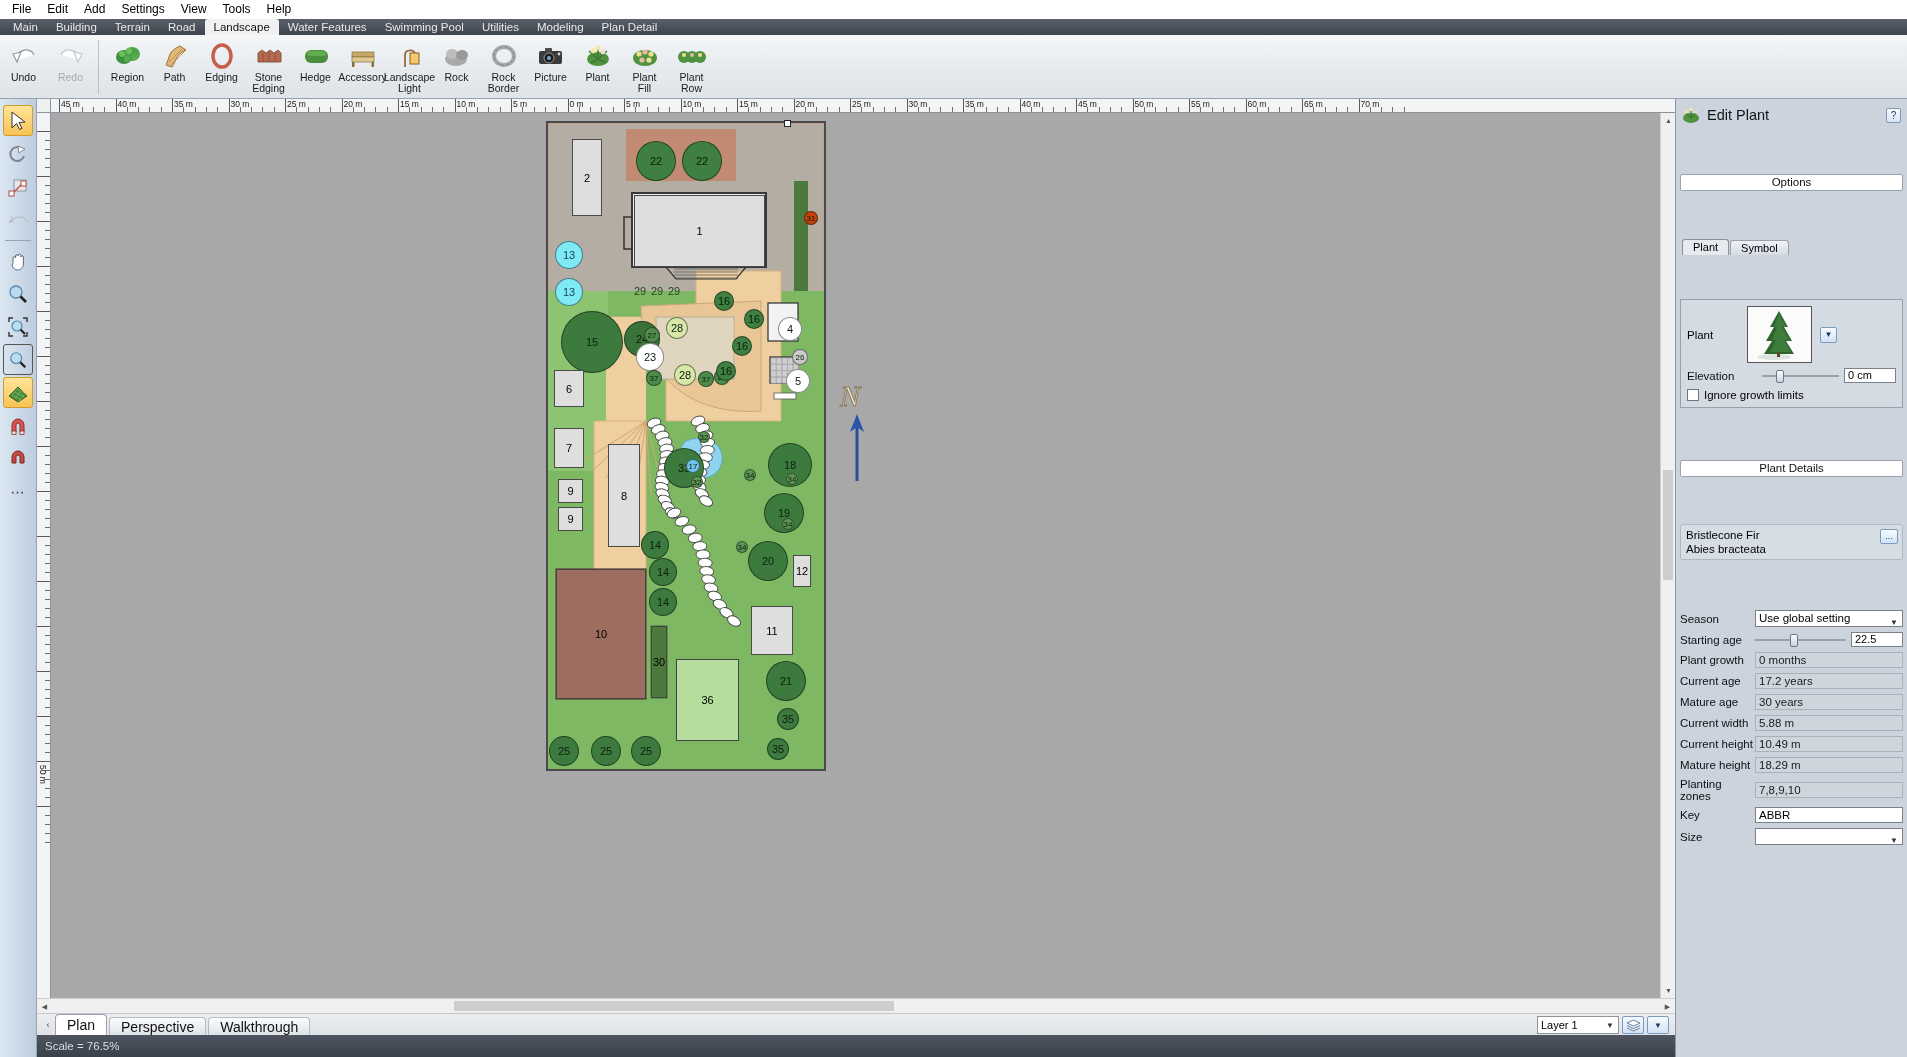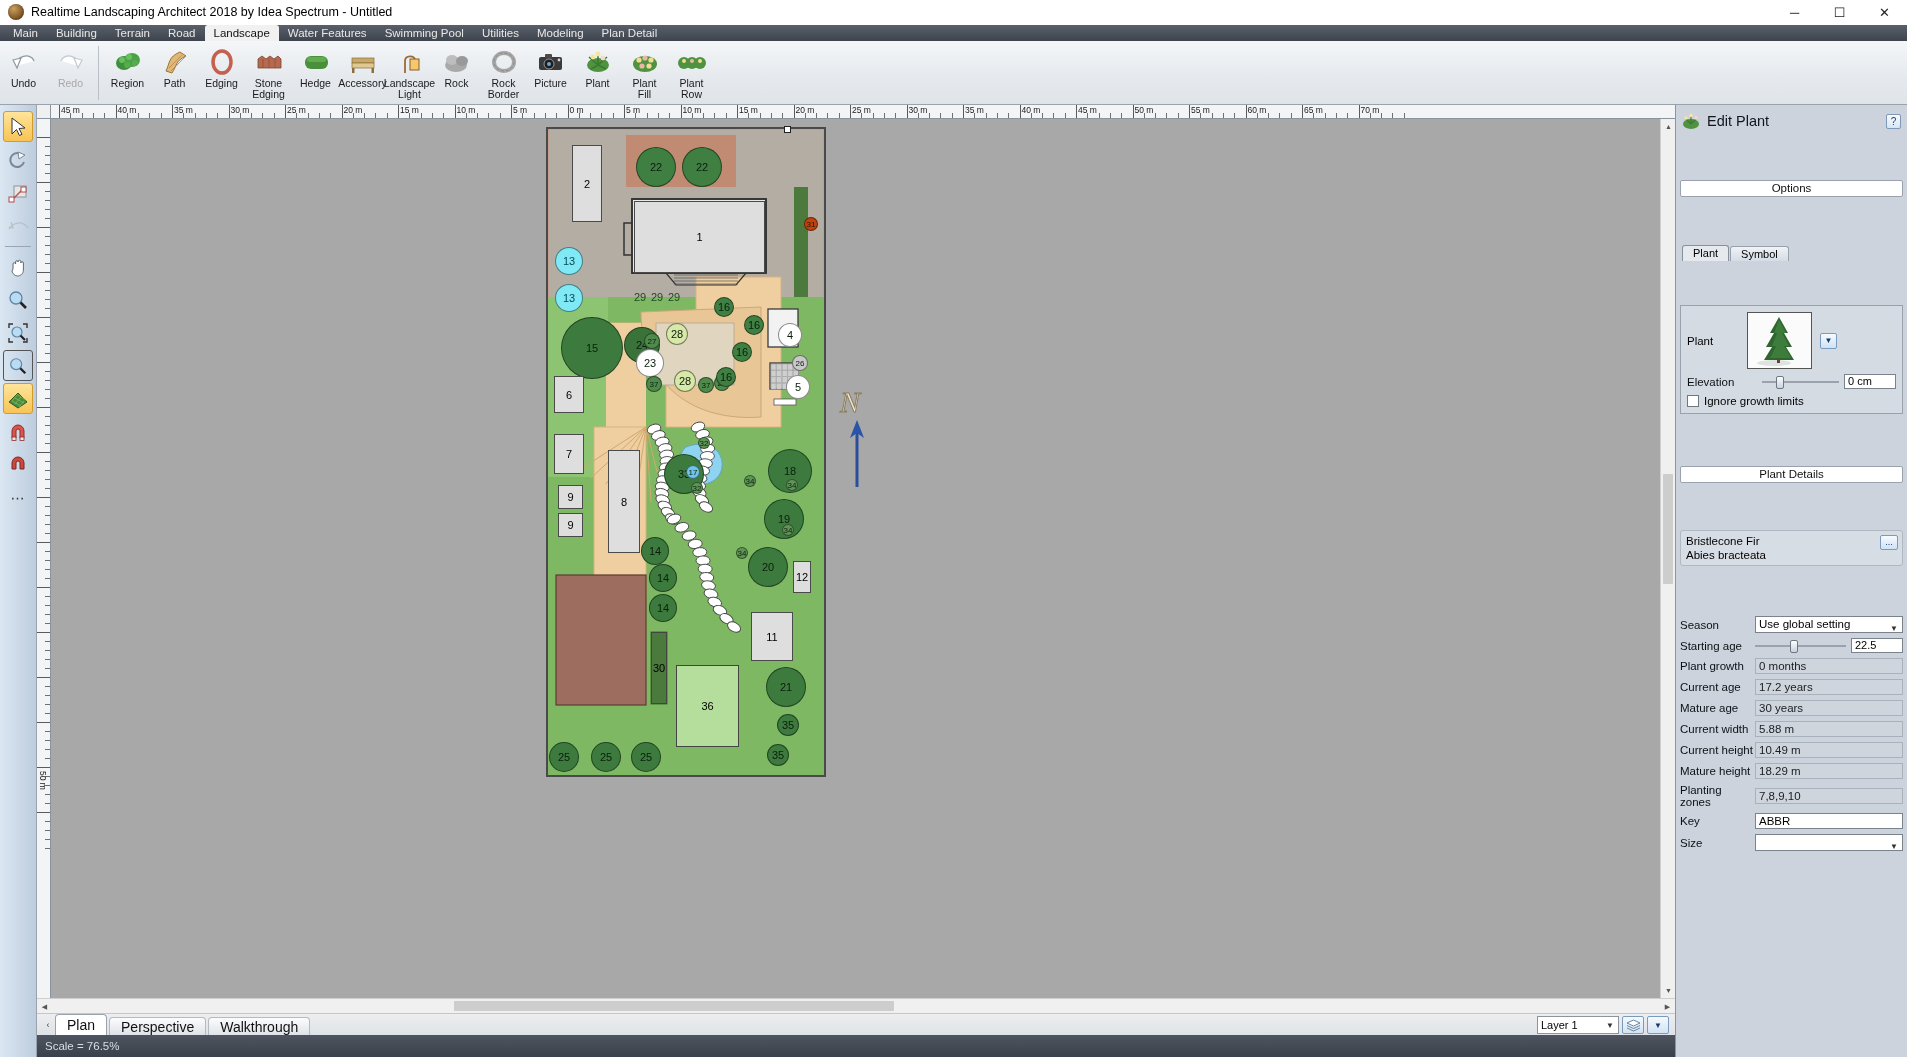--- a/index.html
+++ b/index.html
@@ -286,30 +286,30 @@
   .bldg {
     position: absolute; background: #dedede; border: 1px solid #4a4a4a;
     display: flex; align-items: center; justify-content: center; font-size: 11px;
   }
 </style>
 </head>
 <body>
 
 <div id="app">
 
-  <div class="titlebar">
-    <div class="title-icon"></div>
-    <div class="title-text">Realtime Landscaping Architect 2018 by Idea Spectrum - Untitled</div>
-    <div class="win-btns">
-      <div class="win-btn">─</div>
-      <div class="win-btn">☐</div>
-      <div class="win-btn close">✕</div>
-    </div>
+
+  <div class="menubar">
+    <div class="menu-item">File</div>
+    <div class="menu-item">Edit</div>
+    <div class="menu-item">Add</div>
+    <div class="menu-item">Settings</div>
+    <div class="menu-item">View</div>
+    <div class="menu-item">Tools</div>
+    <div class="menu-item">Help</div>
   </div>
-
 
   <div class="tabstrip">
     <div class="rtab">Main</div>
     <div class="rtab">Building</div>
     <div class="rtab">Terrain</div>
     <div class="rtab">Road</div>
     <div class="rtab active">Landscape</div>
     <div class="rtab">Water Features</div>
     <div class="rtab">Swimming Pool</div>
     <div class="rtab">Utilities</div>
@@ -1003,20 +1003,22 @@
               </div><div class="bldg" style="left: 12px; top: 358px; width: 25px; height: 24px;">
                 <span>9</span>
               </div><div class="bldg" style="left: 12px; top: 386px; width: 25px; height: 24px;">
                 <span>9</span>
               </div><div class="bldg" style="left: 62px; top: 323px; width: 32px; height: 103px;">
                 <span>8</span>
               </div><div class="bldg" style="left: 205px; top: 485px; width: 42px; height: 49px;">
                 <span>11</span>
               </div><div class="bldg" style="left: 247px; top: 434px; width: 18px; height: 32px;">
                 <span>12</span>
+              </div><div class="bldg" style="left: 10px; top: 448px; width: 90px; height: 130px; background: rgb(157, 109, 96); border-color: rgb(68, 68, 68);">
+                <span>10</span>
               </div><div class="bldg" style="left: 130px; top: 538px; width: 63px; height: 82px; background: rgb(181, 221, 155); border-color: rgb(68, 68, 68);">
                 <span>36</span>
               </div><div class="bldg" style="left: 105px; top: 505px; width: 16px; height: 72px; background: rgb(75, 122, 60); border-color: rgb(68, 68, 68);">
                 <span>30</span>
               </div><div class="lot-label" style="left: 88px; top: 164px; color: rgb(29, 74, 34);">29</div><div class="lot-label" style="left: 105px; top: 164px; color: rgb(29, 74, 34);">29</div><div class="lot-label" style="left: 122px; top: 164px; color: rgb(29, 74, 34);">29</div></div>
             <div style="position: absolute; left: 733px; top: 7px; width: 7px; height: 7px; background: rgb(255, 255, 255); border: 1px solid rgb(34, 34, 34);"></div>
             <div style="position: absolute; left: 785px; top: 263px; width: 46px; height: 110px;"><svg width="46" height="110" viewBox="0 0 46 110">
                 <text x="4" y="30" font-family="Liberation Serif, serif" font-size="30" font-style="italic" fill="#efe6d2" stroke="#8a7c5e" stroke-width="1">N</text>
                 <path d="M21 105 L21 46" stroke="#2a4e9b" stroke-width="3"></path>
                 <path d="M21 38 L28 56 L21 51 L14 56 Z" fill="#2a54a8"></path>

